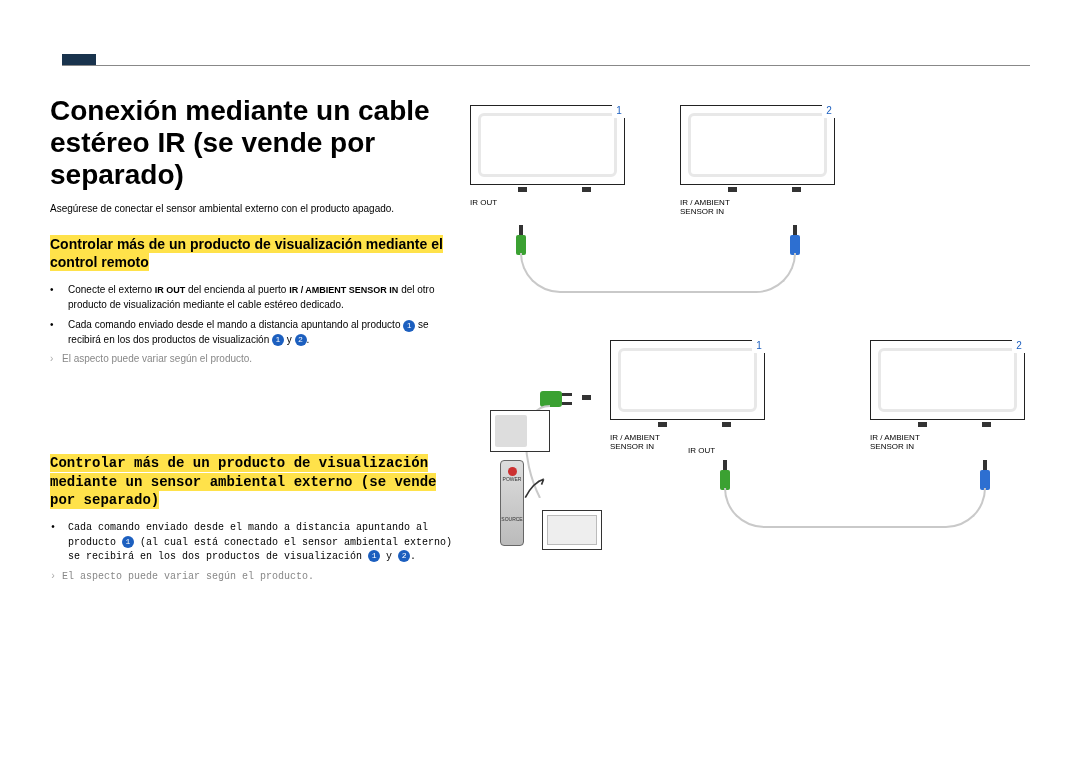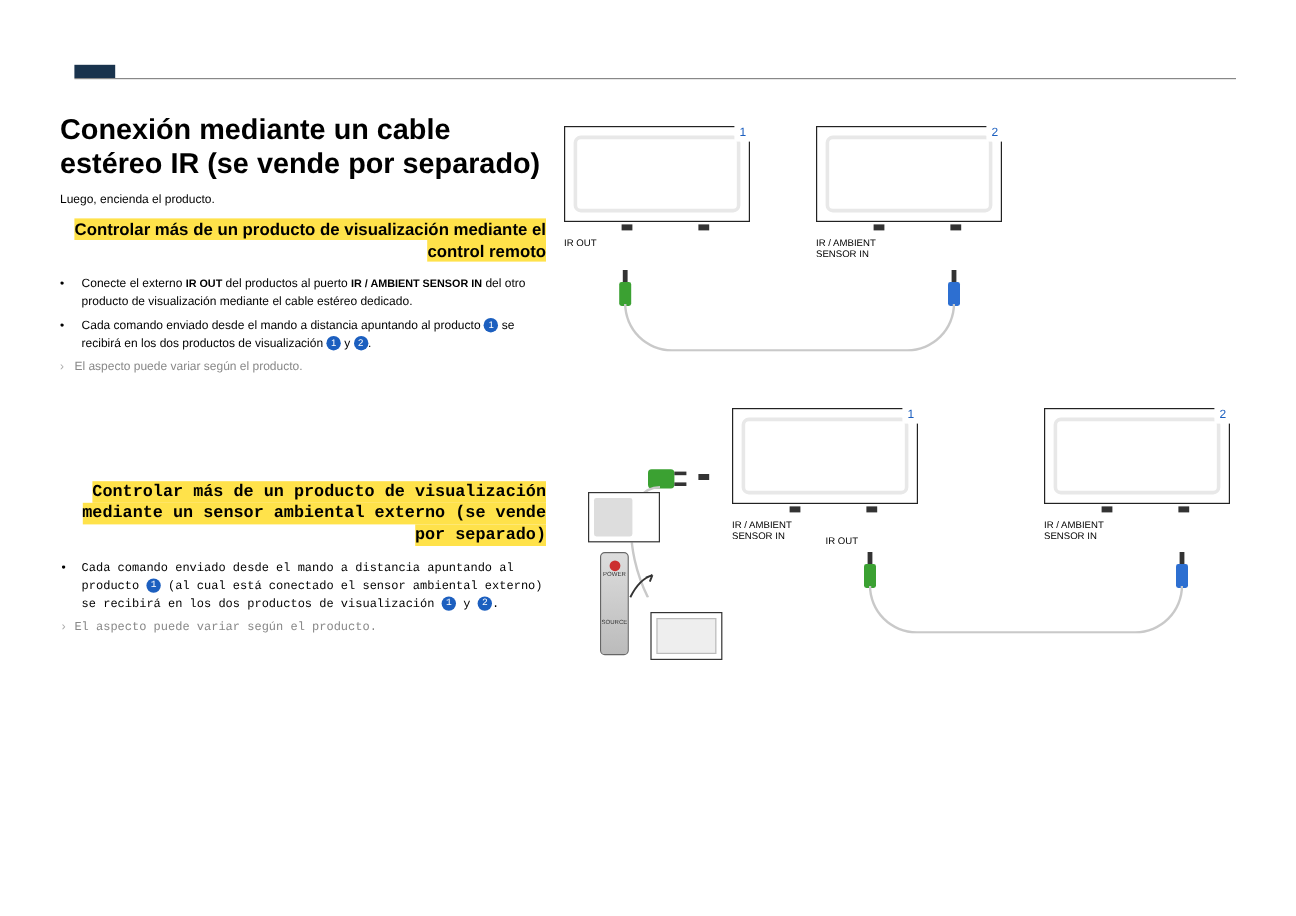--- a/index.html
+++ b/index.html
@@ -10,24 +10,24 @@
     background: #fff;
     position: relative;
     color: #000;
     font-size: 11px;
   }
   .page { padding: 40px 50px 0 50px; position: relative; }
   .top-rule { position: absolute; top: 65px; left: 62px; right: 50px; height: 1px; background: #888; }
   .brand-mark { position: absolute; top: 54px; left: 62px; width: 34px; height: 11px; background: #19334d; }
   .left-col { width: 405px; float: left; padding-top: 55px; }
   .right-col { margin-left: 420px; padding-top: 55px; }
-  h1 { font-size: 24px; font-weight: bold; line-height: 1.15; margin-bottom: 10px; }
+  h1 { font-size: 28px; font-weight: bold; line-height: 1.15; margin-bottom: 10px; }
   .body-text { font-size: 10px; line-height: 1.35; margin-bottom: 4px; }
   h2.hl { font-size: 14px; font-weight: bold; line-height: 1.3; display: inline; background: #ffe24a; box-decoration-break: clone; -webkit-box-decoration-break: clone; padding: 1px 0;}
-  .h2wrap { margin-top: 8px; margin-bottom: 12px; text-align: right; }
+  .h2wrap { margin-top: 20px; margin-bottom: 12px; }
   .bullet { position: relative; padding-left: 18px; font-size: 10px; line-height: 1.45; margin-bottom: 6px; }
   .bullet .marker { position: absolute; left: 0; top: 0; font-size: 10px; }
   .note { font-size: 10px; color: #888; margin-top: 4px; padding-left: 12px; position: relative; }
   .note:before { content: "›"; position: absolute; left: 0; color: #aaa; font-size: 10px;}
   .circ { display: inline-block; width: 12px; height: 12px; border-radius: 50%; background: #1c5fbf; color: #fff; font-size: 8px; line-height: 12px; text-align: center; vertical-align: middle; }
   .section2-left { margin-top: 90px; font-family: Liberation Mono, monospace; }
   
   .diagram { position: relative; }
   .diag-top { height: 240px; }
   .diag-bottom { height: 260px; margin-top: 5px; }
@@ -69,30 +69,30 @@
 </style>
 </head>
 <body>
 
 <div class="page clearfix">
   <div class="top-rule"></div>
   <div class="brand-mark"></div>
 
   <div class="left-col">
     <h1>Conexión mediante un cable estéreo IR (se vende por separado)</h1>
-    <p class="body-text">Luego, encienda el producto.</p>
+    <p class="body-text">Asegúrese de conectar el sensor ambiental externo con el producto apagado.</p>
 
     <div class="h2wrap">
       <h2 class="hl">Controlar más de un producto de visualización mediante el control remoto</h2>
     </div>
 
     <div class="bullet">
       <span class="marker">•</span>
       <span>
-        <span>Conecte el externo </span><strong style="font-size:9px">IR OUT</strong><span> del productos al puerto </span><strong style="font-size:9px">IR / AMBIENT SENSOR IN</strong><span> del otro producto de visualización mediante el cable estéreo dedicado.</span>
+        <span>Conecte el externo </span><strong style="font-size:9px">IR OUT</strong><span> del encienda al puerto </span><strong style="font-size:9px">IR / AMBIENT SENSOR IN</strong><span> del otro producto de visualización mediante el cable estéreo dedicado.</span>
       </span>
     </div>
 
     <div class="bullet">
       <span class="marker">•</span>
       <span>
         <span>Cada comando enviado desde el mando a distancia apuntando al producto </span><span class="circ">1</span><span> se recibirá en los dos productos de visualización </span><span class="circ">1</span><span> y </span><span class="circ">2</span><span>.</span>
       </span>
     </div>
 

